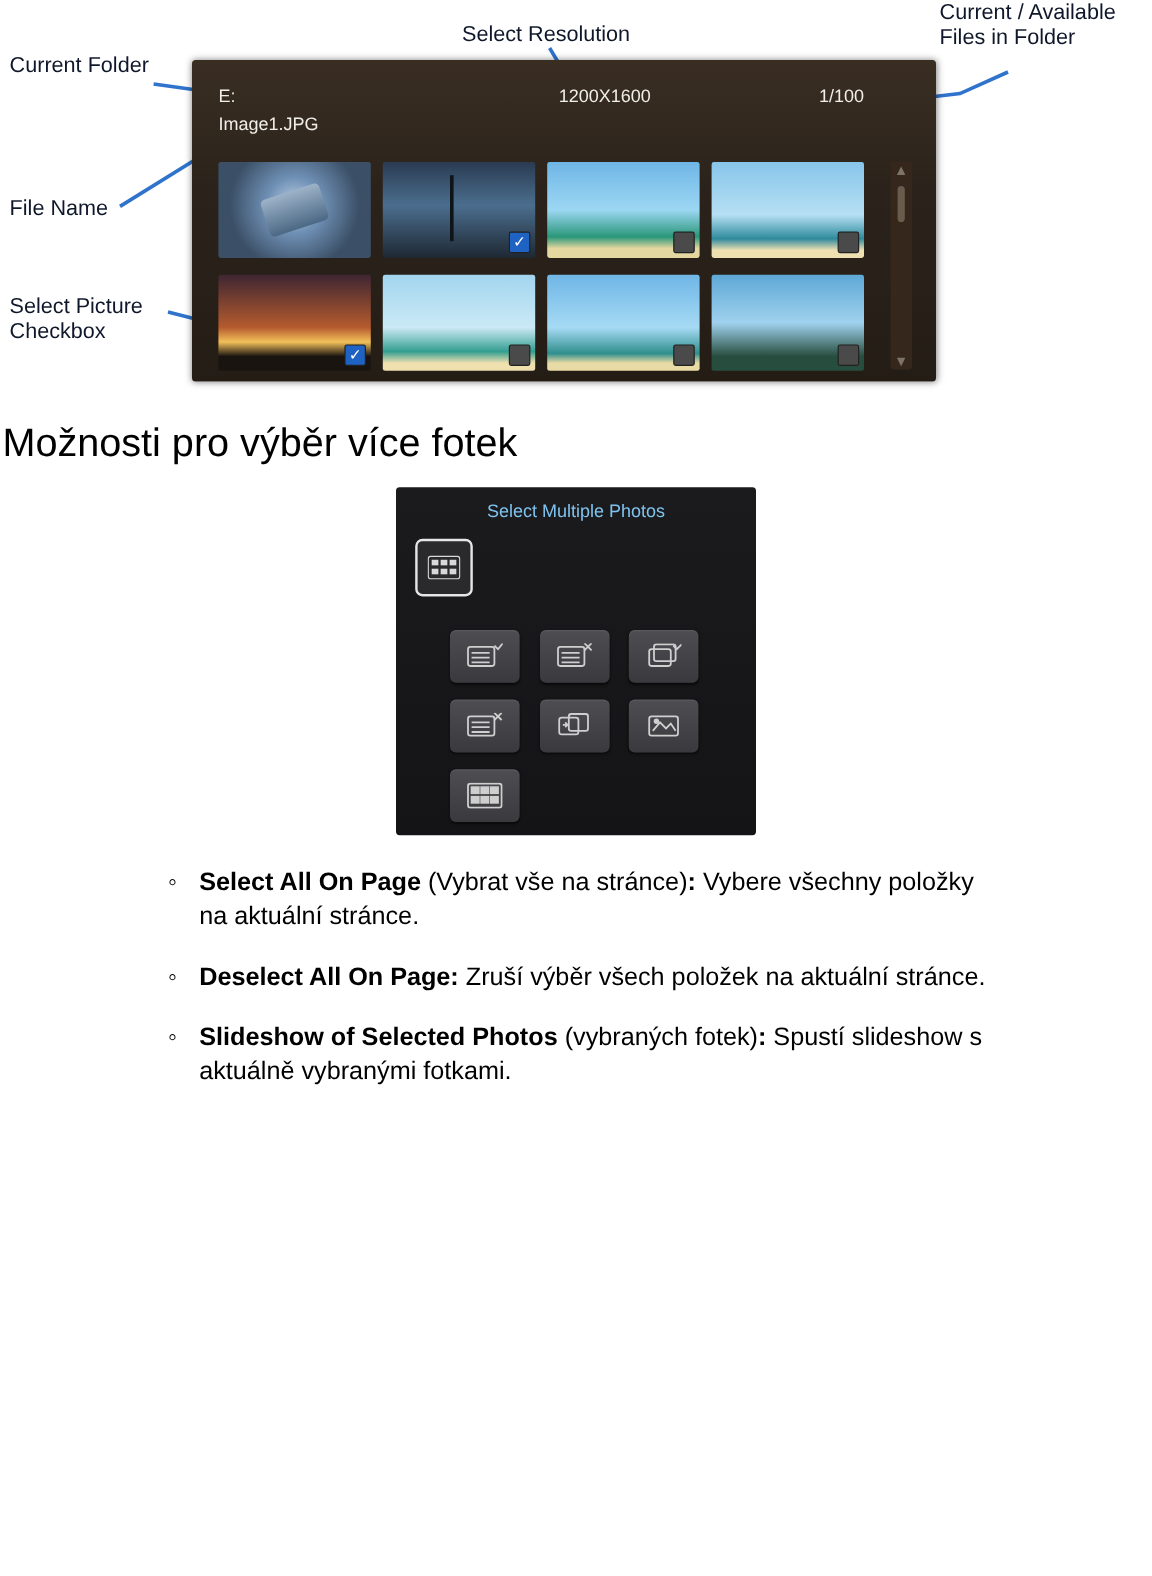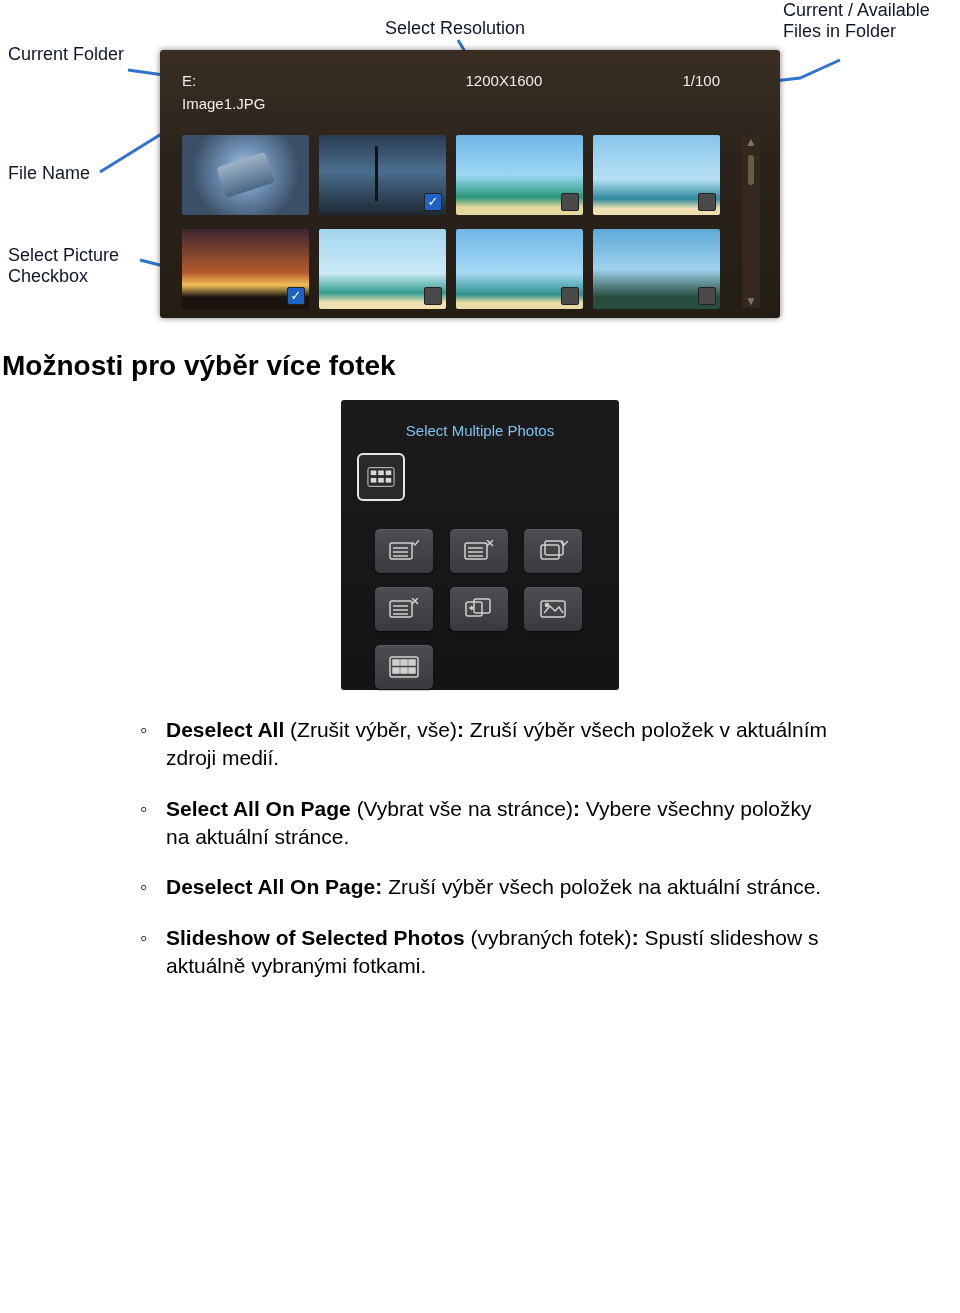--- a/index.html
+++ b/index.html
@@ -99,36 +99,36 @@
   .t2::after{content:"";position:absolute;left:44%;top:14%;width:3px;height:68%;background:#0e1418;}
   .t3 {background: linear-gradient(#6fb6e6 0%,#9cd7f3 50%,#2a9779 78%,#e5d7a0 90%);} 
   .t4 {background: linear-gradient(#87c5ea 0%,#b6e0f4 55%,#2f8a9d 80%,#efe0b2 92%);} 
   .t5 {background: linear-gradient(#3e2632 0%, #b65b2e 55%, #f2c05a 70%, #1a1410 85%);}
   .t6 {background: linear-gradient(#a2d5ee 0%, #cbe9f6 55%, #339e90 80%, #f0e0b0 92%);}
   .t7 {background: linear-gradient(#6fb6e6 0%,#a6daf4 55%,#2f8f8d 82%,#e9dba5 92%);}
   .t8 {background: linear-gradient(#5ea8d6 0%,#9fd2ee 50%,#274d3e 85%);}
 
   
   .heading {
-    font-size: 28px;
-    font-weight: bold;
+    font-size: 33px;
+    font-weight: normal;
     margin: 20px 0 18px 2px;
   }
   .diagram2-wrap {
     width:960px;
     display:flex;
     justify-content:center;
     margin-bottom: 26px;
   }
   .panel2 {
-    width: 278px;
+    width: 300px;
     height: 290px;
     background: linear-gradient(#1b1b1d, #141416);
     border-radius: 3px;
-    padding: 22px 16px;
+    padding: 12px 16px;
     color:#8fcaf0;
   }
   .panel2 .title {
     text-align:center;
     font-size:15px;
     color:#7fc3ef;
     margin-bottom:14px;
   }
   .panel2 .side-icon {
     position:relative;
@@ -315,17 +315,16 @@
             <rect x="4" y="12" width="6" height="5" fill="#cfcfcf"></rect>
             <rect x="12" y="12" width="6" height="5" fill="#cfcfcf"></rect>
             <rect x="20" y="12" width="6" height="5" fill="#cfcfcf"></rect>
           </svg>
       </div>
     </div>
   </div>
 </div>
 
 <ul class="bullets">
-  <li><b>Deselect All</b><span> (Zrušit výběr, vše)</span><b>:</b><span> Zruší výběr všech položek v aktuálním zdroji medií.</span></li>
   <li><b>Select All On Page</b><span> (Vybrat vše na stránce)</span><b>:</b><span> Vybere všechny položky na aktuální stránce.</span></li>
   <li><b>Deselect All On Page:</b><span></span><b></b><span> Zruší výběr všech položek na aktuální stránce.</span></li>
   <li><b>Slideshow of Selected Photos</b><span> (vybraných fotek)</span><b>:</b><span> Spustí slideshow s aktuálně vybranými fotkami.</span></li>
 </ul>
 
 </body></html>

